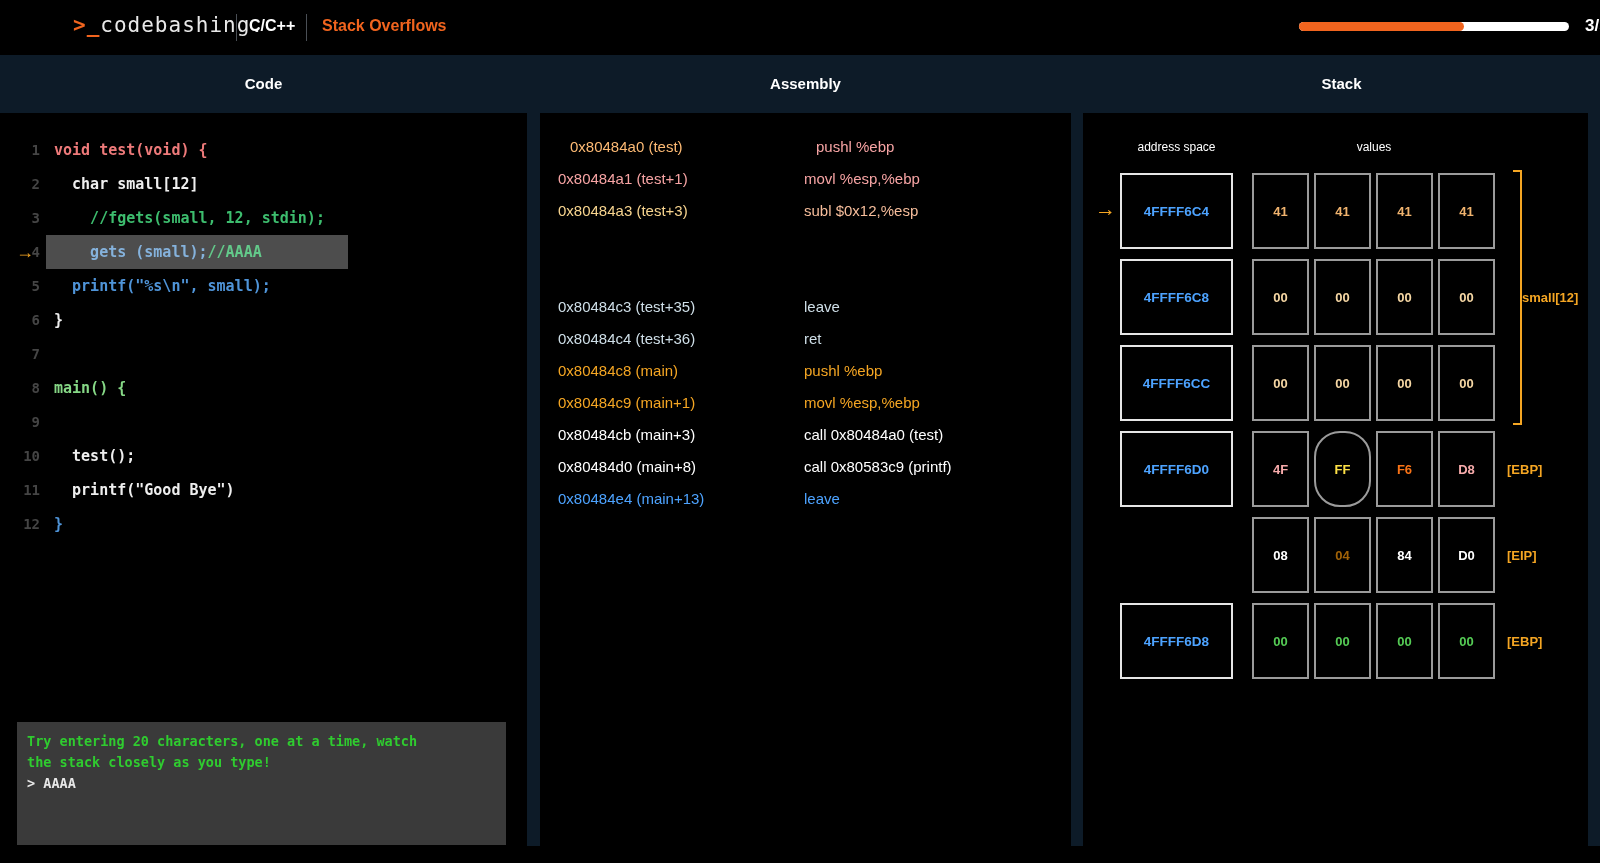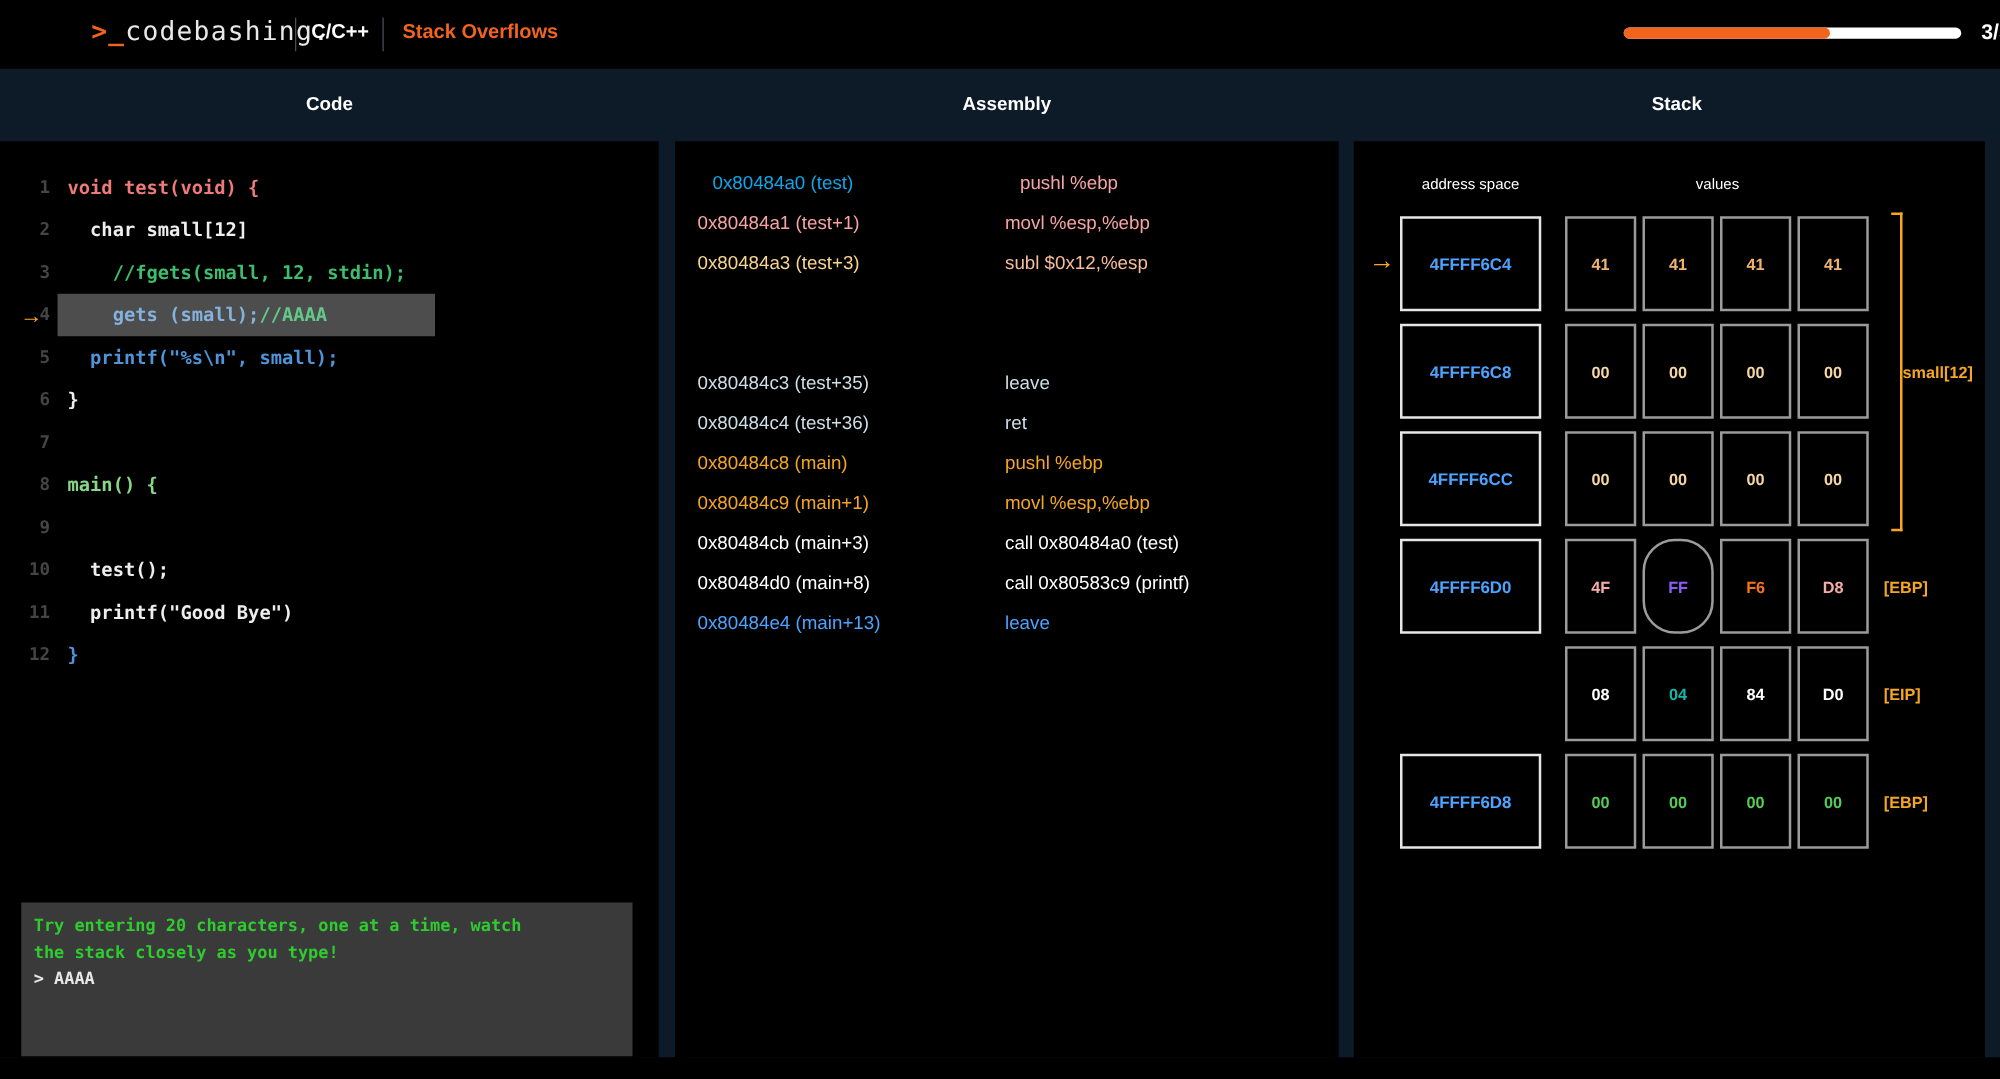--- a/index.html
+++ b/index.html
@@ -116,21 +116,21 @@
       <div id="terminal">
           <div style="color: rgb(47, 204, 47);">Try entering 20 characters, one at a time, watch</div>
           <div style="color: rgb(47, 204, 47);">the stack closely as you type!</div>
           <div style="color: rgb(232, 232, 232);">&gt; AAAA</div>
         </div>
     </div>
 
     <div class="panel" id="panel-asm">
       <div id="asm-rows">
           <div class="asm-row">
-            <span class="asm-addr" style="color: #0ea5e9; margin-left: 30px;">0x80484a0 (test)</span>
+            <span class="asm-addr" style="color: #fdba74; margin-left: 30px;">0x80484a0 (test)</span>
             <span class="asm-instr" style="color: rgb(247, 164, 164);">pushl %ebp</span>
           </div>
           <div class="asm-row">
             <span class="asm-addr" style="color: rgb(247, 164, 164);">0x80484a1 (test+1)</span>
             <span class="asm-instr" style="color: rgb(247, 164, 164);">movl %esp,%ebp</span>
           </div>
           <div class="asm-row">
             <span class="asm-addr" style="color: rgb(248, 213, 143);">0x80484a3 (test+3)</span>
             <span class="asm-instr" style="color: rgb(246, 189, 155);">subl $0x12,%esp</span>
           </div>
@@ -189,28 +189,28 @@
           <div class="stack-row">
             <div class="addr-box">4FFFF6CC</div>
             <div class="val-box v0" style="color: rgb(246, 215, 164);">00</div>
             <div class="val-box v1" style="color: rgb(246, 215, 164);">00</div>
             <div class="val-box v2" style="color: rgb(246, 215, 164);">00</div>
             <div class="val-box v3" style="color: rgb(246, 215, 164);">00</div>
           </div>
           <div class="stack-row">
             <div class="addr-box">4FFFF6D0</div>
             <div class="val-box v0" style="color: rgb(247, 171, 171);">4F</div>
-            <div class="val-box v1" style="color: #8b5cf6; border-radius: 26px;">FF</div>
+            <div class="val-box v1" style="color: #fde047; border-radius: 26px;">FF</div>
             <div class="val-box v2" style="color: #f97316;">F6</div>
             <div class="val-box v3" style="color: rgb(247, 171, 171);">D8</div>
             <div class="row-label">[EBP]</div>
           </div>
           <div class="stack-row">
             <div class="val-box v0" style="color: rgb(255, 255, 255);">08</div>
-            <div class="val-box v1" style="color: #14b8a6;">04</div>
+            <div class="val-box v1" style="color: #a16207;">04</div>
             <div class="val-box v2" style="color: rgb(255, 255, 255);">84</div>
             <div class="val-box v3" style="color: rgb(255, 255, 255);">D0</div>
             <div class="row-label">[EIP]</div>
           </div>
           <div class="stack-row">
             <div class="addr-box">4FFFF6D8</div>
             <div class="val-box v0" style="color: rgb(85, 204, 85);">00</div>
             <div class="val-box v1" style="color: rgb(85, 204, 85);">00</div>
             <div class="val-box v2" style="color: rgb(85, 204, 85);">00</div>
             <div class="val-box v3" style="color: rgb(85, 204, 85);">00</div>

